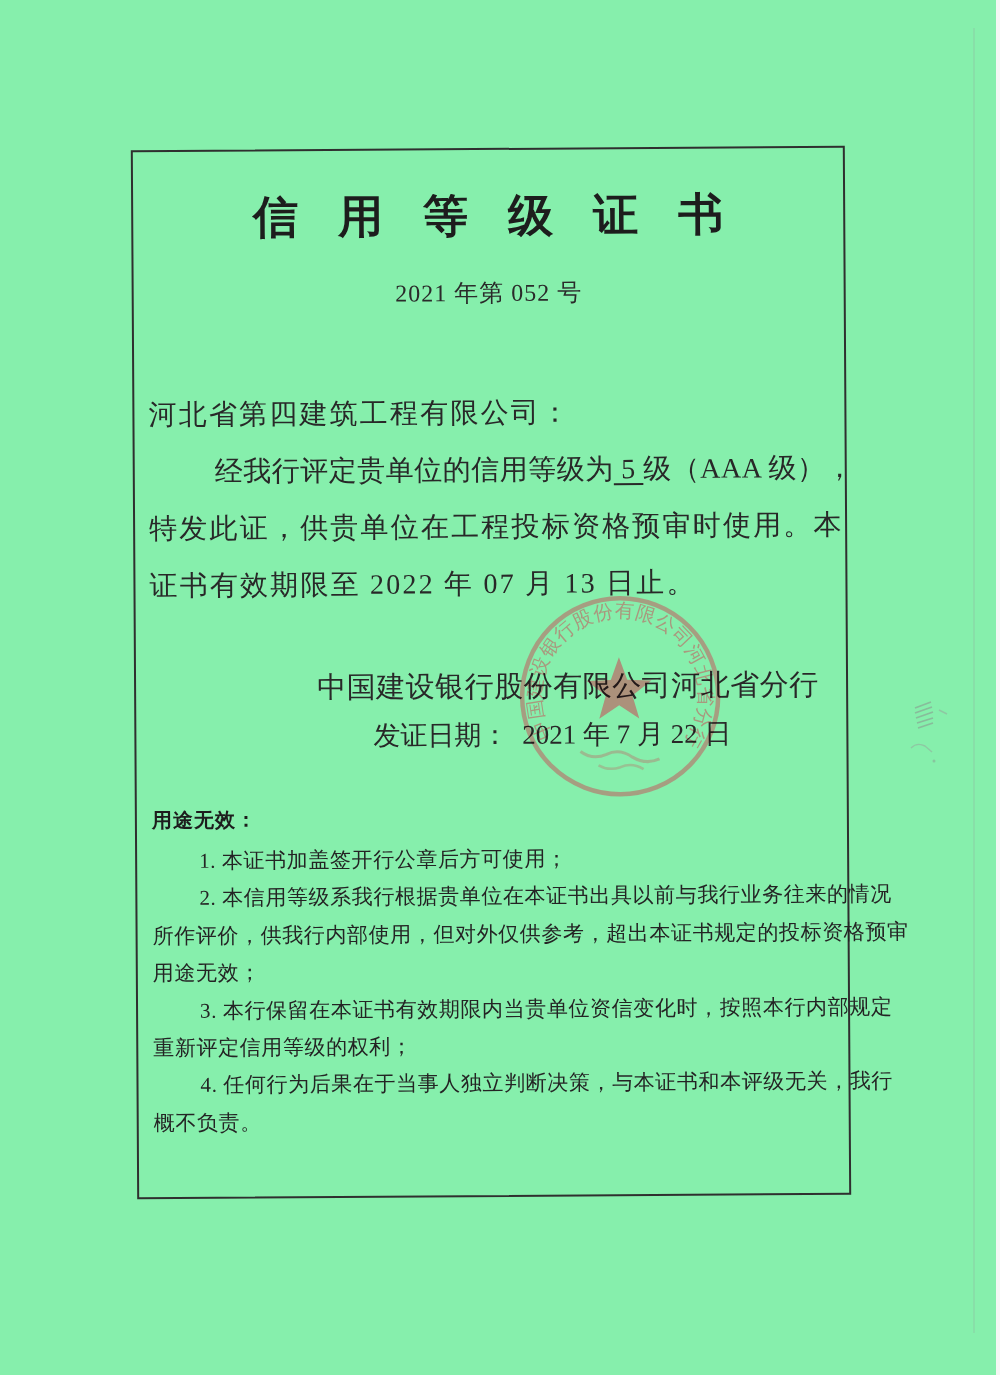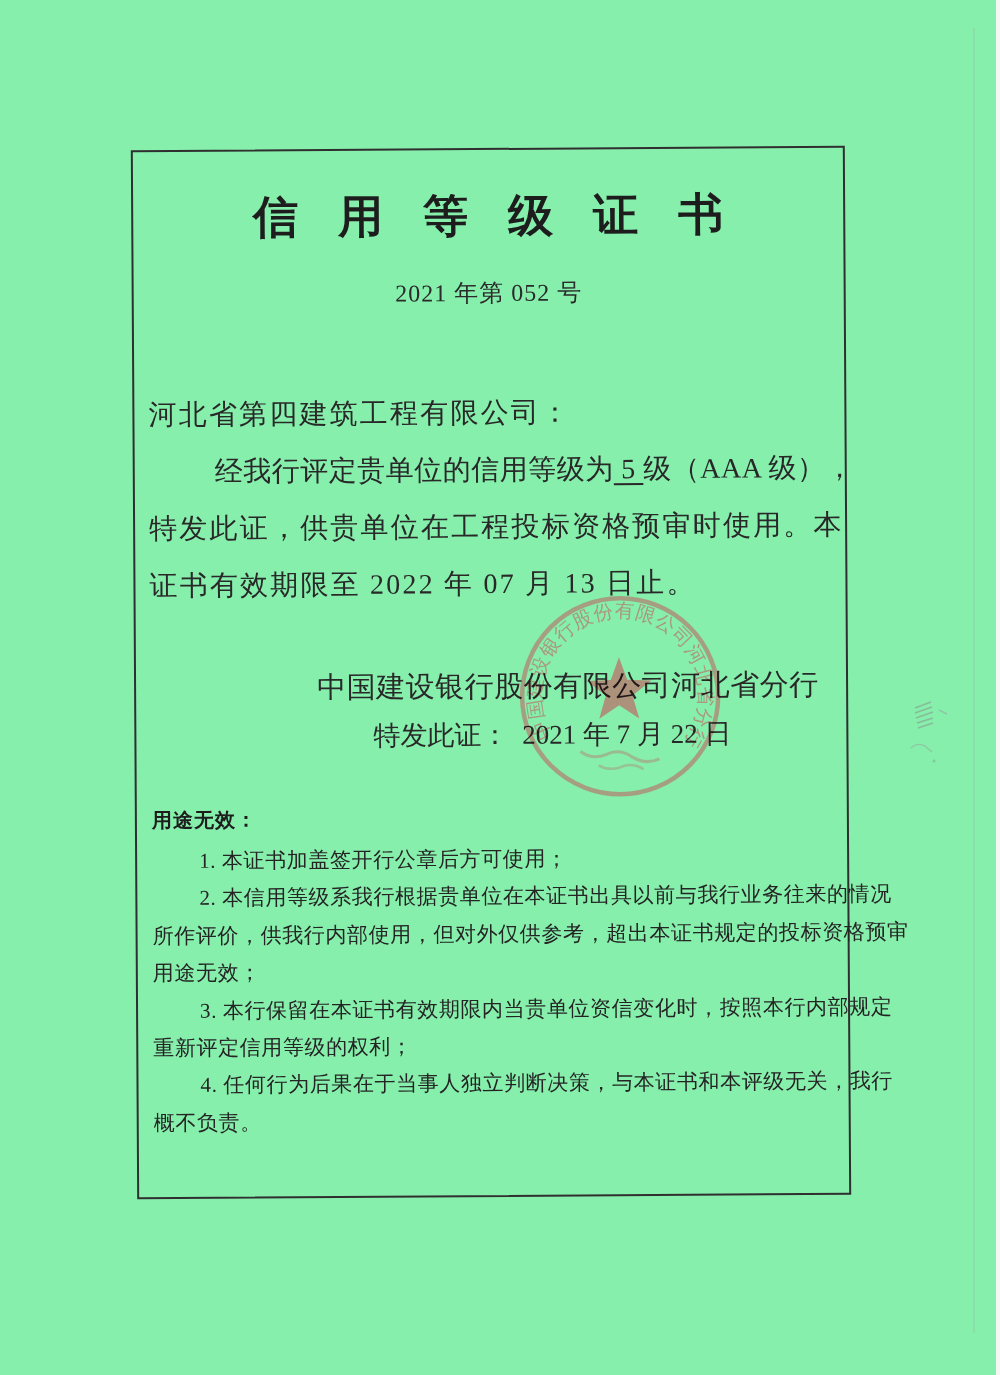--- a/index.html
+++ b/index.html
@@ -73,21 +73,21 @@
 
     <div class="body-block">
       <div class="bline">河北省第四建筑工程有限公司：</div>
       <div class="bline indent2"><span>经我行评定贵单位的信用等级为</span><span class="uline"> 5 </span><span>级（AAA 级），</span></div>
       <div class="bline">特发此证，供贵单位在工程投标资格预审时使用。本</div>
       <div class="bline">证书有效期限至 2022 年 07 月 13 日止。</div>
     </div>
 
     <div class="sig1">中国建设银行股份有限公司河北省分行</div>
 
-    <div class="sig2"><span>特发此证：</span><span class="dateval"> 2021 年 7 月 22 日</span></div>
+    <div class="sig2"><span>发证日期：</span><span class="dateval"> 2021 年 7 月 22 日</span></div>
 
     <svg class="stamp" width="212" height="212" viewBox="0 0 212 212" xmlns="http://www.w3.org/2000/svg" xmlns:xlink="http://www.w3.org/1999/xlink">
       <circle cx="106" cy="106" r="98" fill="none" stroke="#c4555a" stroke-width="4.5" opacity="0.62"></circle>
       <path id="arcpath" d="M 37.6 145.5 A 79 79 0 1 1 174.4 145.5" fill="none"></path>
       <text class="stamp-text" opacity="0.66">
         <textPath href="#arcpath" xlink:href="#arcpath" startOffset="0">中国建设银行股份有限公司河北省分行</textPath>
       </text>
       <polygon points="105,67 113.2,89.7 137.3,90.5 118.3,105.3 125.0,128.5 105,115 85.0,128.5 91.7,105.3 72.7,90.5 96.8,89.7" fill="#c4555a" opacity="0.72"></polygon>
       <path d="M 66 161 q 12 9 26 3 q 13 -6 26 3 q 13 8 27 2" stroke="#c4555a" stroke-width="3" fill="none" opacity="0.4"></path>
       <path d="M 84 175 q 10 6 22 2 q 11 -5 23 2" stroke="#c4555a" stroke-width="2.5" fill="none" opacity="0.35"></path>

